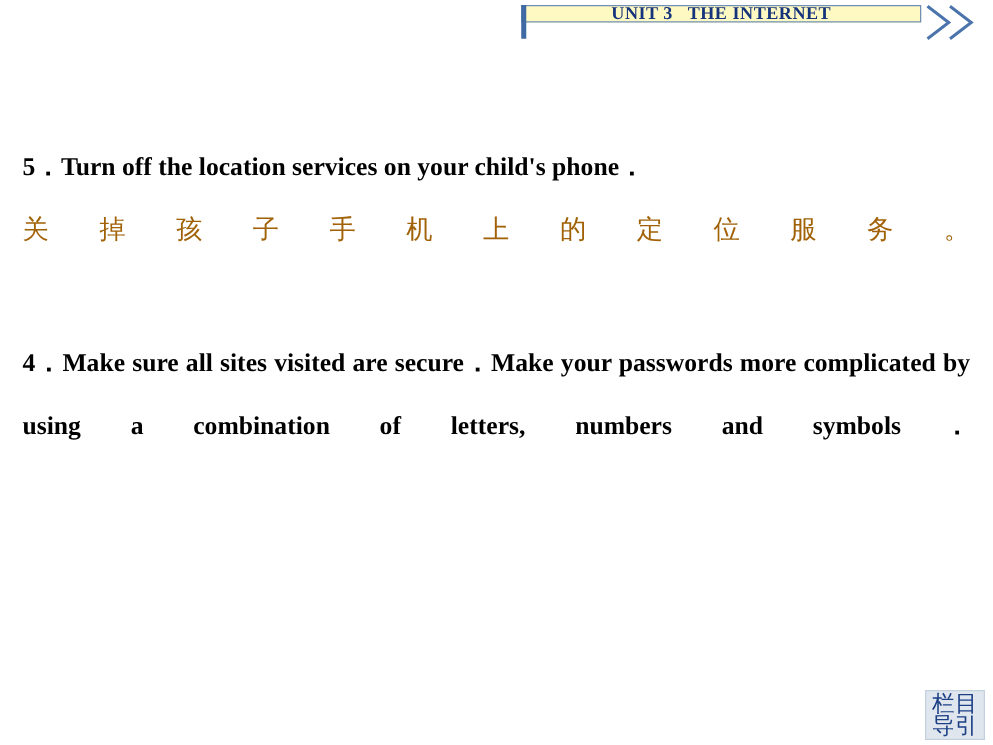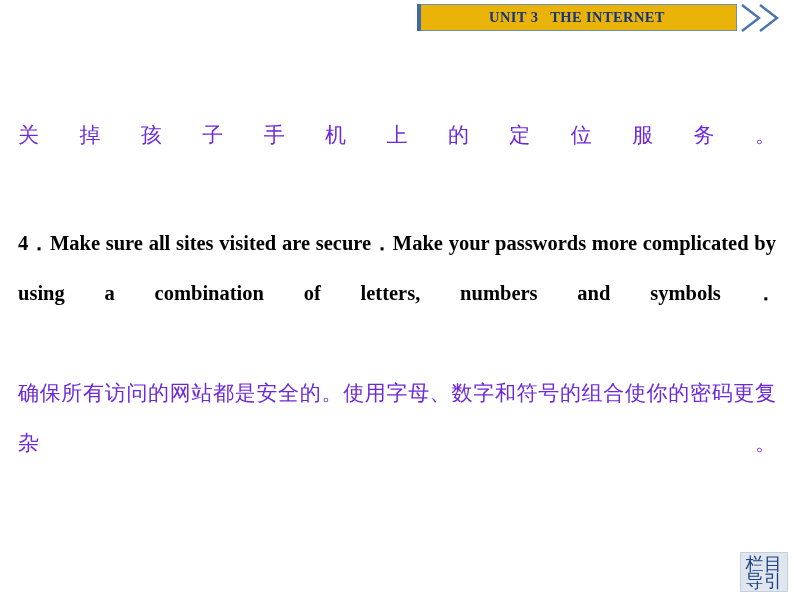--- a/index.html
+++ b/index.html
@@ -21,24 +21,24 @@
     top: 0;
     left: 0;
     width: 794px;
     height: 40px;
   }
   .banner {
     position: absolute;
     left: 417px;
     top: 4px;
     width: 320px;
-    height: 27px;
+    height: 14px;
     box-sizing: border-box;
     border: 1px solid #6f8fb5;
-    background: #eab308;
+    background: #fef9c3;
     display: flex;
     align-items: center;
     justify-content: center;
   }
   .banner-leftbar {
     position: absolute;
     left: 417px;
     top: 4px;
     width: 4px;
     height: 27px;
@@ -86,21 +86,21 @@
     margin: 0;
   }
   .para-en::after {
     content: "";
     display: inline-block;
     width: 100%;
   }
   .line-cn {
     font-size: 21px;
     font-weight: normal;
-    color: #6d28d9;
+    color: #a16207;
     line-height: 50px;
     font-family: "DejaVu Serif", "Liberation Serif", serif;
     margin: 0;
     text-align: justify;
     text-justify: inter-character;
   }
   .line-cn::after {
     content: "";
     display: inline-block;
     width: 100%;
@@ -145,28 +145,28 @@
       <polyline points="4,4 21,17 4,30" fill="none" stroke="#4a74ab" stroke-width="2.4"></polyline>
       <polyline points="22,4 39,17 22,30" fill="none" stroke="#4a74ab" stroke-width="2.4"></polyline>
     </svg>
   </div>
 
 </div>
 
 <div class="content">
 
   <div class="blk">
+    <div class="line-en">5．Turn off the location services on your child's phone．</div>
     <div class="line-cn">关掉孩子手机上的定位服务。</div>
   </div>
 
   <div class="gap-5"></div>
 
   <div class="blk">
     <p class="para-en">4．Make sure all sites visited are secure．Make your passwords more complicated by using a combination of letters, numbers and symbols．</p>
-    <p class="line-cn">确保所有访问的网站都是安全的。使用字母、数字和符号的组合使你的密码更复杂。</p>
   </div>
 
 </div>
 
 <div class="corner-badge">
   <span>栏目</span>
   <span>导引</span>
 </div>
 
 </body></html>

